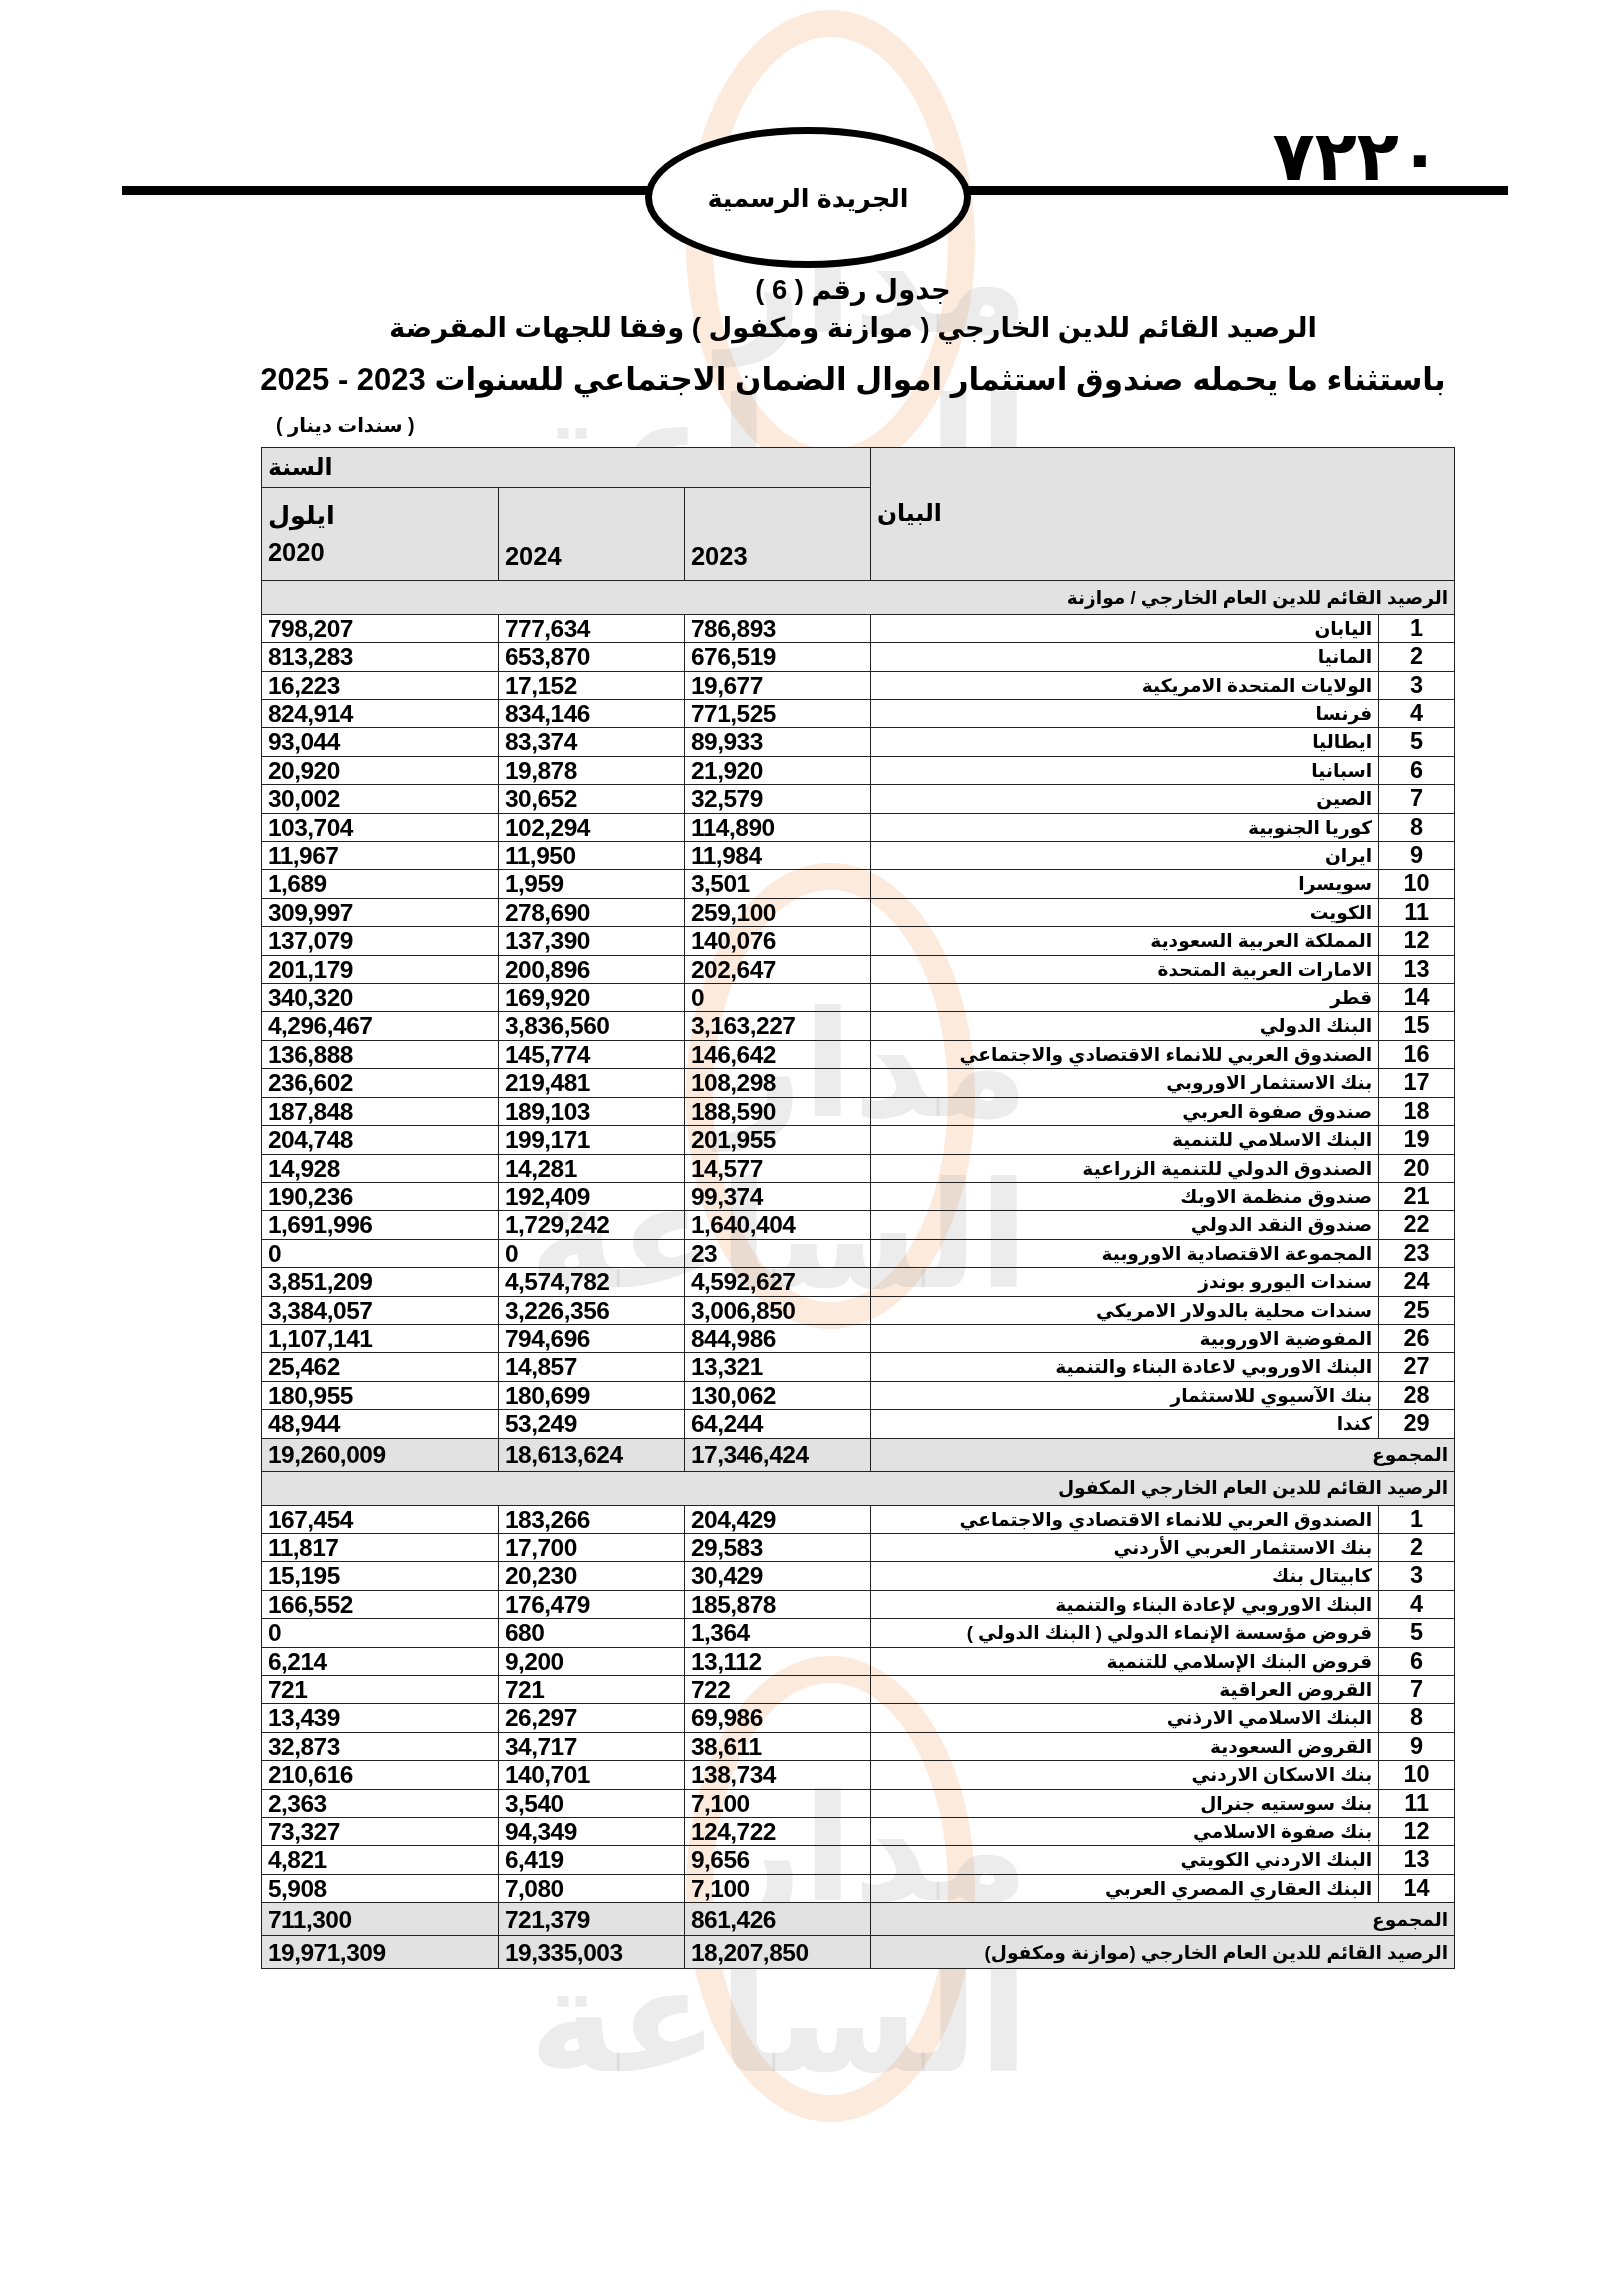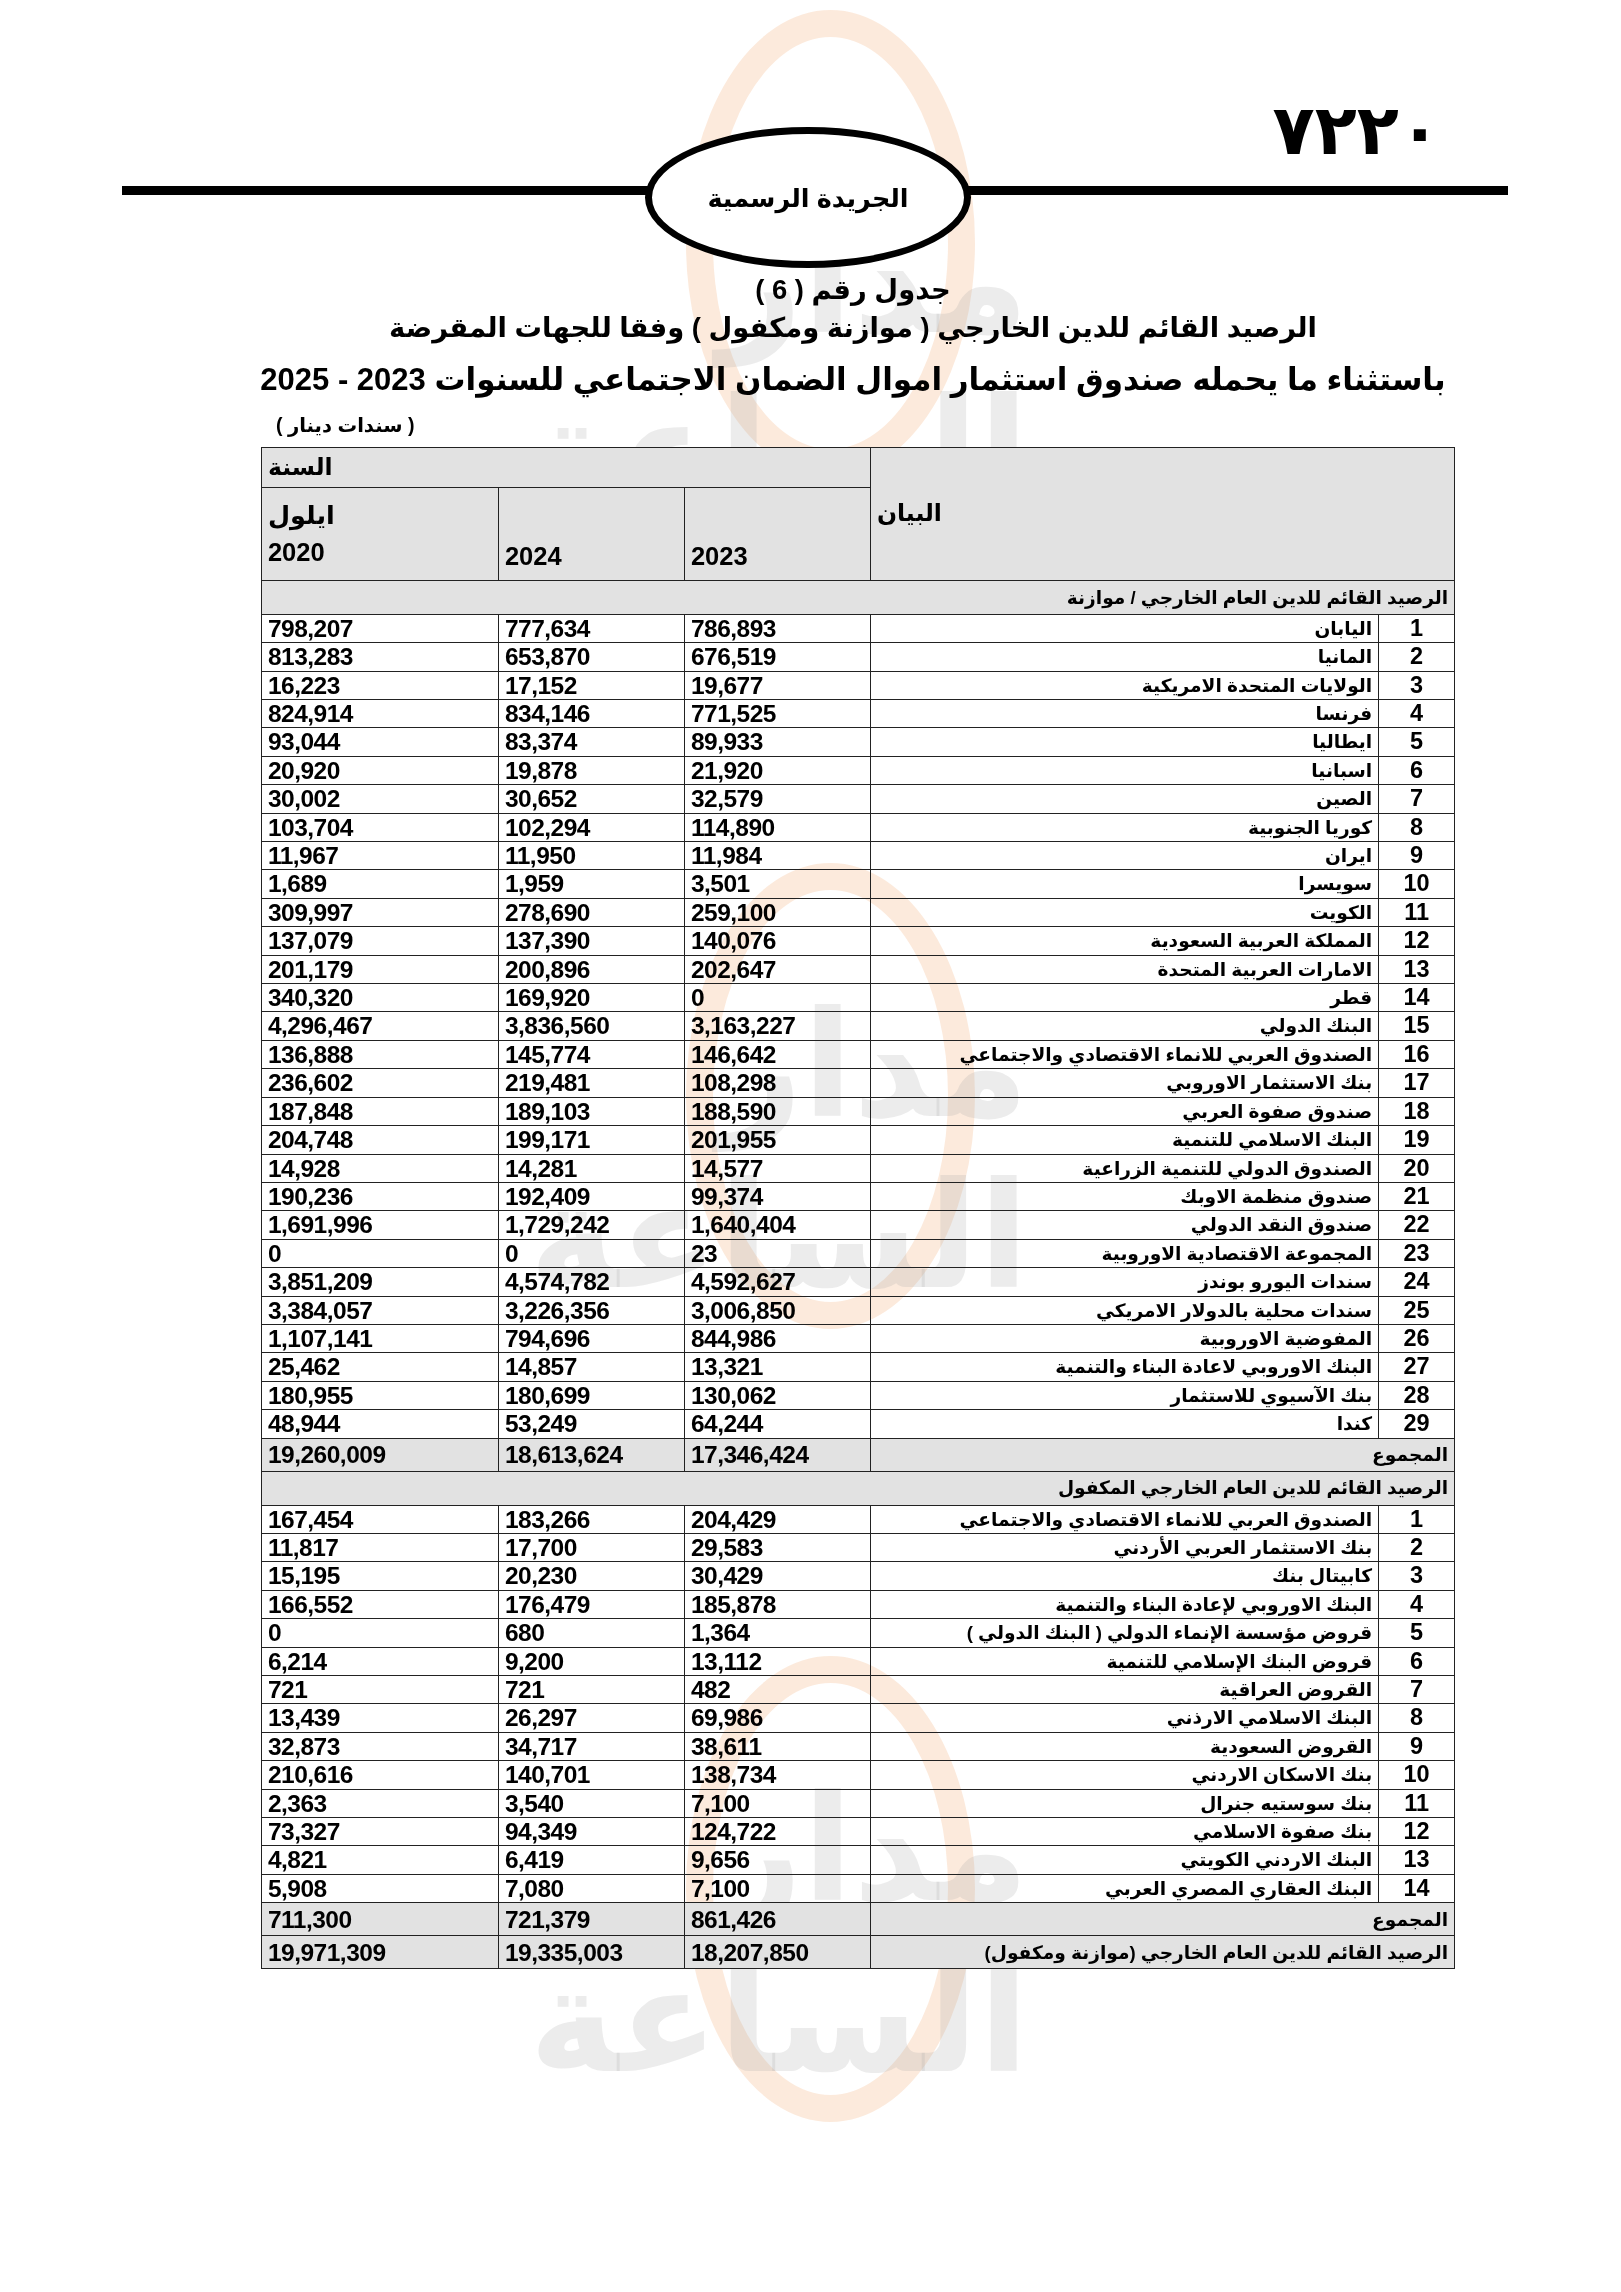--- a/index.html
+++ b/index.html
@@ -4,21 +4,21 @@
 <style>
   html, body { margin:0; padding:0; }
   body {
     width:1621px; height:2293px; background:#ffffff; position:relative;
     font-family:"Liberation Sans", "DejaVu Sans", sans-serif; color:#000; overflow:hidden;
   }
   .watermark { position:absolute; pointer-events:none; }
   .wm-ring { position:absolute; border-radius:50%; border:27.4px solid rgba(244,178,128,0.28); }
   .wm-text { position:absolute; color:rgba(170,170,170,0.22); font-weight:bold; font-size:147px; direction:rtl; }
   .page-num {
-    position:absolute; top:90px; left:1127px; width:314px; text-align:right;
+    position:absolute; top:116px; left:1127px; width:314px; text-align:right;
     font-size:69px; font-weight:bold; letter-spacing:9.8px; font-family:"DejaVu Sans", sans-serif;
   }
   .rule { position:absolute; left:122px; width:1386px; top:186px; height:8.8px; background:#000; }
   .oval {
     position:absolute; left:645px; top:127px; width:312px; height:127px;
     border:7.8px solid #000; border-radius:50%; background:#fff;
     display:flex; align-items:center; justify-content:center;
     font-size:25.5px; font-weight:bold; direction:rtl;
   }
   .titles { position:absolute; left:255px; width:1196px; text-align:center; direction:rtl; font-weight:bold; }
@@ -338,21 +338,21 @@
       <tr>
         <td class="idx">6</td>
         <td class="name">قروض البنك الإسلامي للتنمية</td>
         <td class="num">13,112</td>
         <td class="num">9,200</td>
         <td class="num">6,214</td>
       </tr>
       <tr>
         <td class="idx">7</td>
         <td class="name">القروض العراقية</td>
-        <td class="num">482</td>
+        <td class="num">722</td>
         <td class="num">721</td>
         <td class="num">721</td>
       </tr>
       <tr>
         <td class="idx">8</td>
         <td class="name">البنك  الاسلامي الارذني</td>
         <td class="num">69,986</td>
         <td class="num">26,297</td>
         <td class="num">13,439</td>
       </tr>

